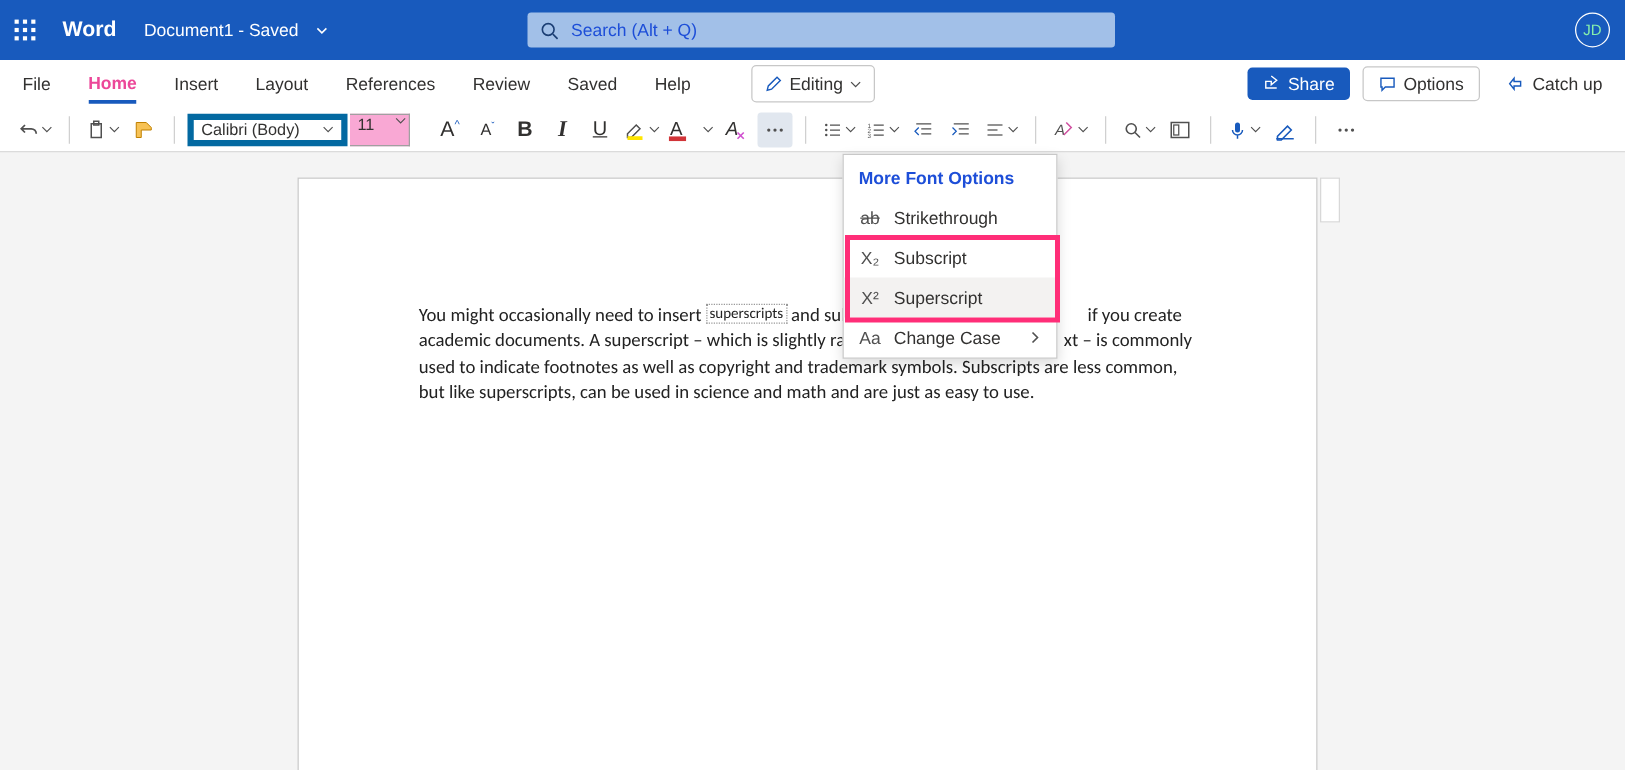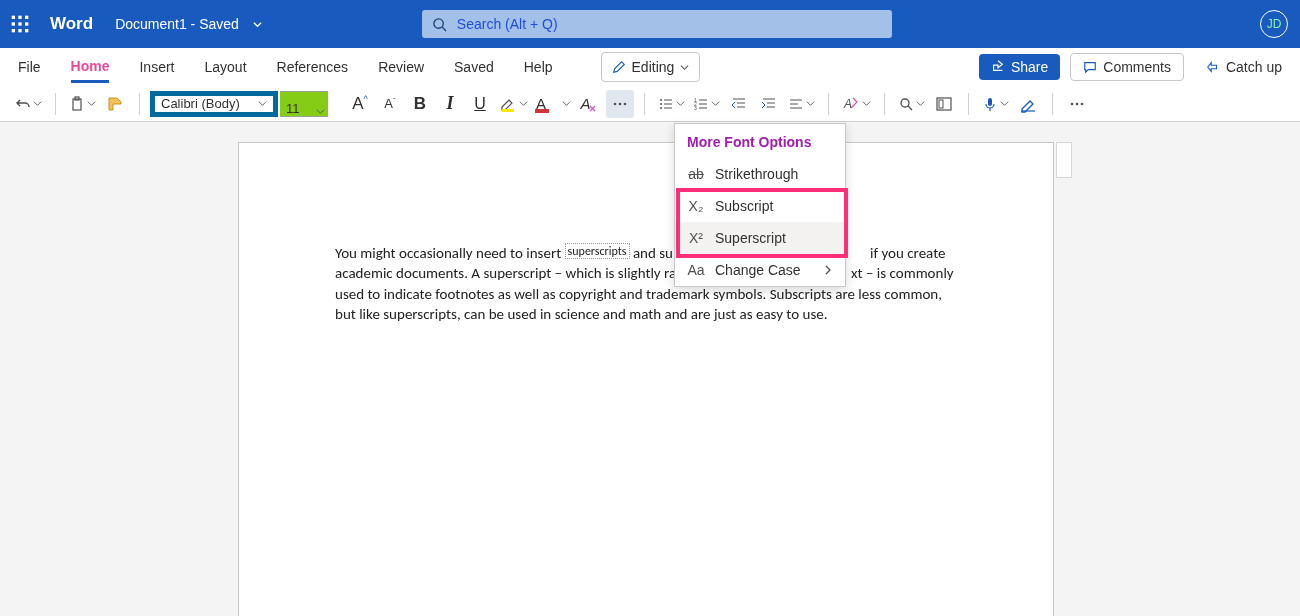--- a/index.html
+++ b/index.html
@@ -32,28 +32,28 @@
 
   
   .ribbon { height: 36px; border-bottom: 1px solid #d0d0d0; display:flex; align-items:center; padding: 0 12px; gap: 4px; background:#fff;}
   .rib-grp { display:flex; align-items:center; gap:2px; }
   .rib-sep { width:1px; height:22px; background:#d0d0d0; margin: 0 6px;}
   .rib-btn { height:28px; min-width:28px; display:flex; align-items:center; justify-content:center; cursor:pointer; border-radius:3px; padding: 0 3px;}
   .rib-btn.active { background:#e1e7ef;}
   .rib-btn svg { fill:#505050;}
   .chev { margin-left:2px;}
   .font-name { width:128px; height:26px; border:5px solid #0369a1; font-size:13px; padding: 0 6px; background:#fff; display:flex; align-items:center; justify-content:space-between;}
-  .font-size { width:48px; height:26px; border:1px solid #a0a0a0; border-left:none; font-size:13px; padding: 0 2px 0 6px; background:#84cc16; display:flex; align-items:flex-end; justify-content:space-between;}
+  .font-size { width:48px; height:26px; border:1px solid #a0a0a0; border-left:none; font-size:13px; padding: 0 2px 0 6px; background:#f9a8d4; display:flex; align-items:flex-start; justify-content:space-between;}
   .b { font-weight:700; font-size:17px;}
   .i { font-style:italic; font-family: "Times New Roman", serif; font-size:18px; font-weight:600;}
   .u { text-decoration:underline; font-size:16px;}
 
   
   .dropdown { position:absolute; left: 674px; top: 123px; width: 172px; background:#fff; border:1px solid #c8c8c8; box-shadow: 0 4px 10px rgba(0,0,0,0.15); z-index:10; }
-  .dd-header { padding: 10px 12px 8px; font-weight:600; font-size:14px; color:#a21caf;}
+  .dd-header { padding: 10px 12px 8px; font-weight:600; font-size:14px; color:#1d4ed8;}
   .dd-item { height: 32px; display:flex; align-items:center; padding: 0 12px; gap:10px; cursor:pointer; font-size:14px;}
   .dd-item:hover, .dd-item.hovered { background:#f3f2f1;}
   .dd-icon { width:18px; text-align:center; font-size:14px; color:#505050;}
   .dd-chev { margin-left:auto;}
 
   
   .highlight-rect { position:absolute; left:676px; top:188px; width:172px; height:70px; border:4px solid #ff2e78; pointer-events:none; z-index:20;}
 
   
   .doc-area { position:absolute; left:0; top:122px; right:0; bottom:0; background:#f4f4f4; }
@@ -120,21 +120,21 @@
     <div class="share-btn">
       <svg width="14" height="14" viewBox="0 0 16 16">
           <path d="M8 2l5 4-5 4V7H3v6h10" fill="none" stroke="#fff" stroke-width="1.3"></path>
         </svg>
       <span>Share</span>
     </div>
     <div class="comments-btn">
       <svg width="14" height="14" viewBox="0 0 16 16">
           <path d="M2 3h12v8H6l-3 3V11H2z" fill="none" stroke="#185ABD" stroke-width="1.3"></path>
         </svg>
-      <span>Comments</span>
+      <span>Options</span>
     </div>
     <div class="catchup-btn">
       <svg width="14" height="14" viewBox="0 0 16 16">
           <path d="M2 8l4-5v3h6v4H6v3z" fill="none" stroke="#185ABD" stroke-width="1.3"></path>
         </svg>
       <span>Catch up</span>
     </div>
   </div>
 </div>
 

